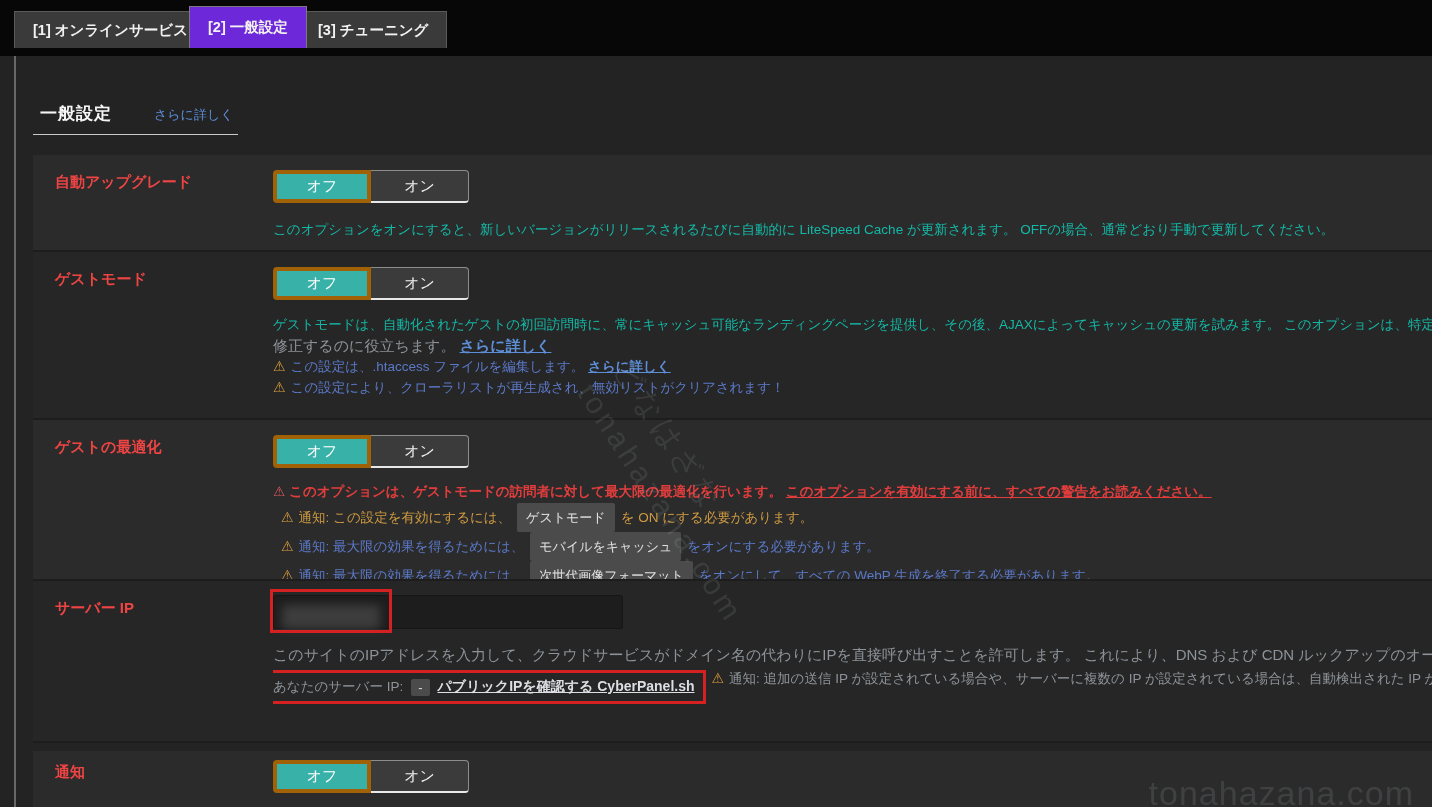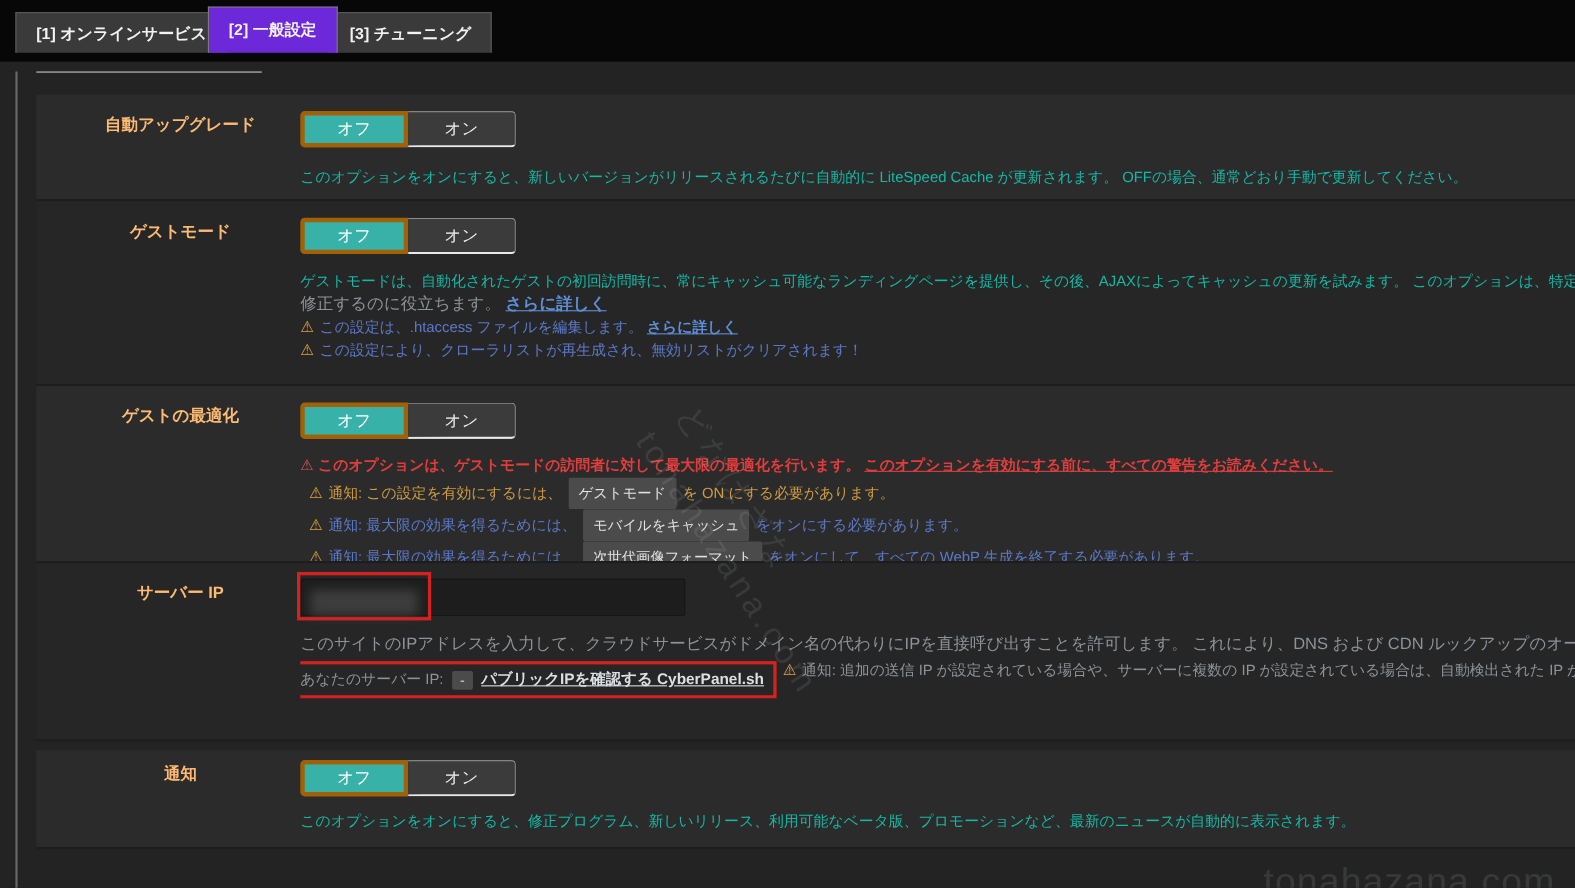--- a/index.html
+++ b/index.html
@@ -21,22 +21,22 @@
 
   .page-head { padding:46px 0 0 40px; display:flex; align-items:baseline; }
   .page-title { color:#f5f5f5; font-size:17px; font-weight:bold; letter-spacing:1px; }
   .head-link { margin-left:42px; font-size:13px; color:#5d8fd9; text-decoration:none; cursor:pointer; }
   .head-rule { margin:9px 0 0 33px; width:205px; border-bottom:1px solid #c9c9c9; }
 
   .rows { margin:20px 0 0 33px; }
   .row { display:flex; overflow:hidden; border-bottom:2px solid #1d1d1d; }
   .row.shade-a { background:#2b2b2b; }
   .row.shade-b { background:#262626; }
-  .row-label { flex:0 0 240px; padding:18px 0 0 22px; color:#fdba74;
-    font-size:15px; font-weight:bold; white-space:nowrap;text-align:center; }
+  .row-label { flex:0 0 240px; padding:18px 0 0 22px; color:#ef4444;
+    font-size:15px; font-weight:bold; white-space:nowrap; }
   .row-body { flex:1 1 auto; padding-top:15px; min-width:0; position:relative; }
 
   
   .toggle { display:inline-flex; }
   .t-btn { width:98px; height:33px; display:flex; align-items:center; justify-content:center;
     font-size:15px; cursor:pointer; }
   .t-off { background:#38b2a8; color:#ffffff; border:4px solid #a16207; border-radius:4px 0 0 4px; }
   .t-on  { background:#3b3b3b; color:#f0f0f0; border:1px solid #8d8d8d; border-left:none;
     border-bottom:2px solid #e8e8e8; border-radius:0 4px 4px 0; }
 
@@ -96,20 +96,24 @@
 
 <div class="content">
   <div class="left-edge"></div>
 
   <div class="wm-diag">
     <div>どなはざな</div>
     <div>tonahazana.com</div>
   </div>
   <div class="wm-corner">tonahazana.com</div>
 
+  <div class="page-head">
+    <span class="page-title">一般設定</span>
+    <a class="head-link">さらに詳しく</a>
+  </div>
   <div class="head-rule"></div>
 
   <div class="rows">
 
     <div class="row shade-a" style="height:97px;">
       <div class="row-label">自動アップグレード</div>
       <div class="row-body">
         <div class="toggle">
           <div class="t-btn t-off">オフ</div>
           <div class="t-btn t-on">オン</div>

